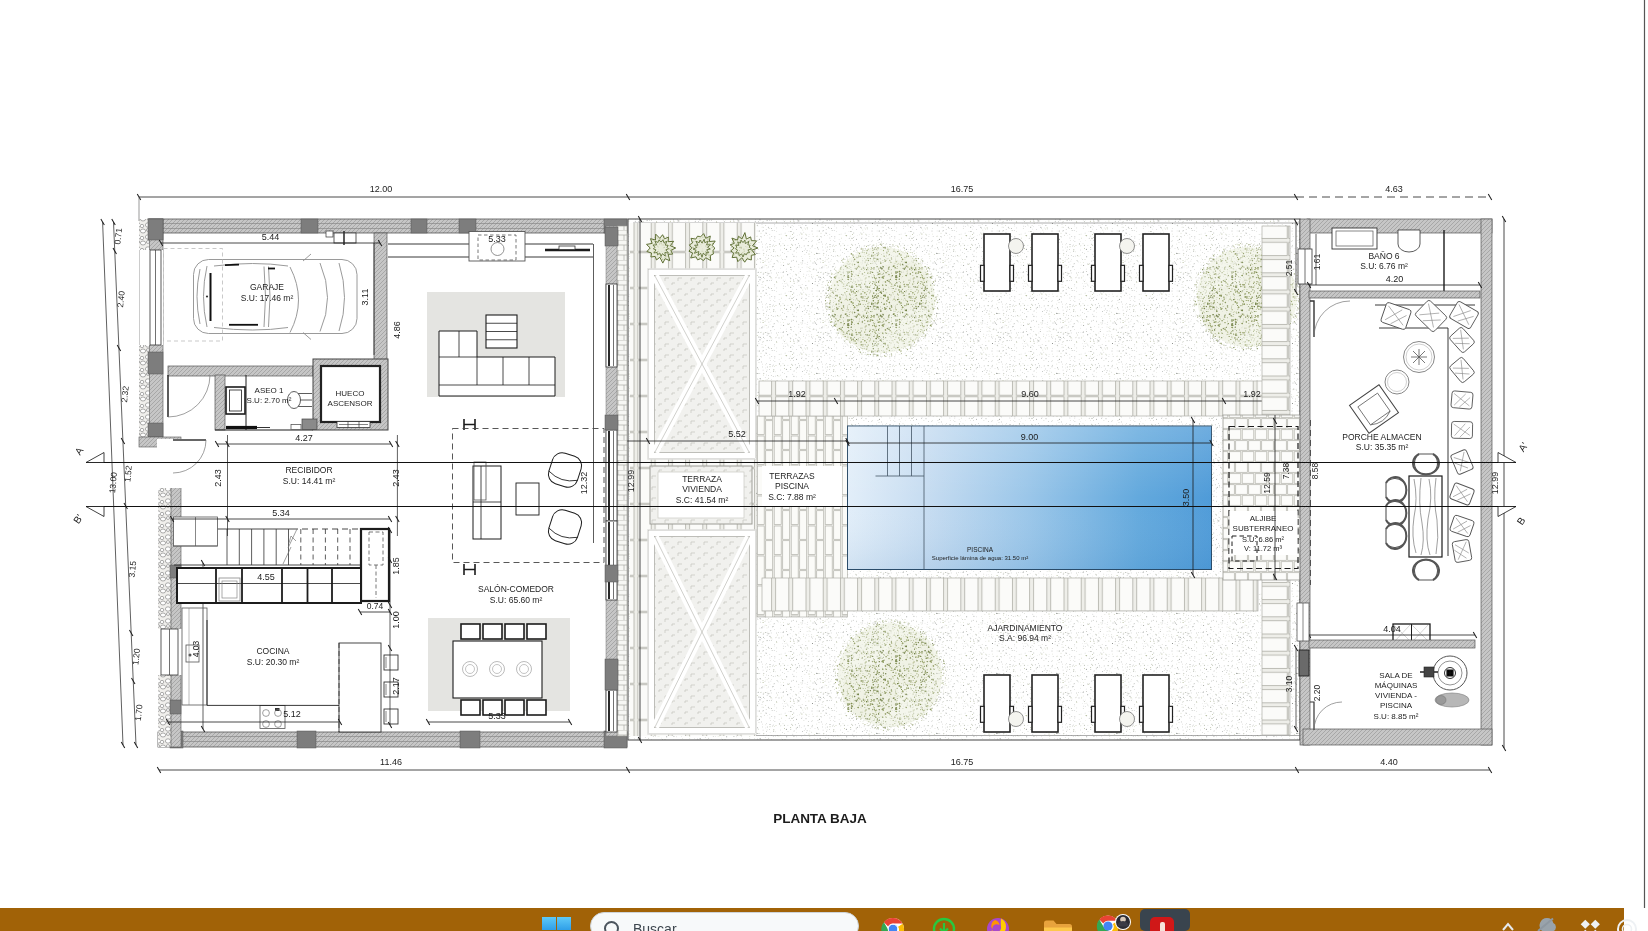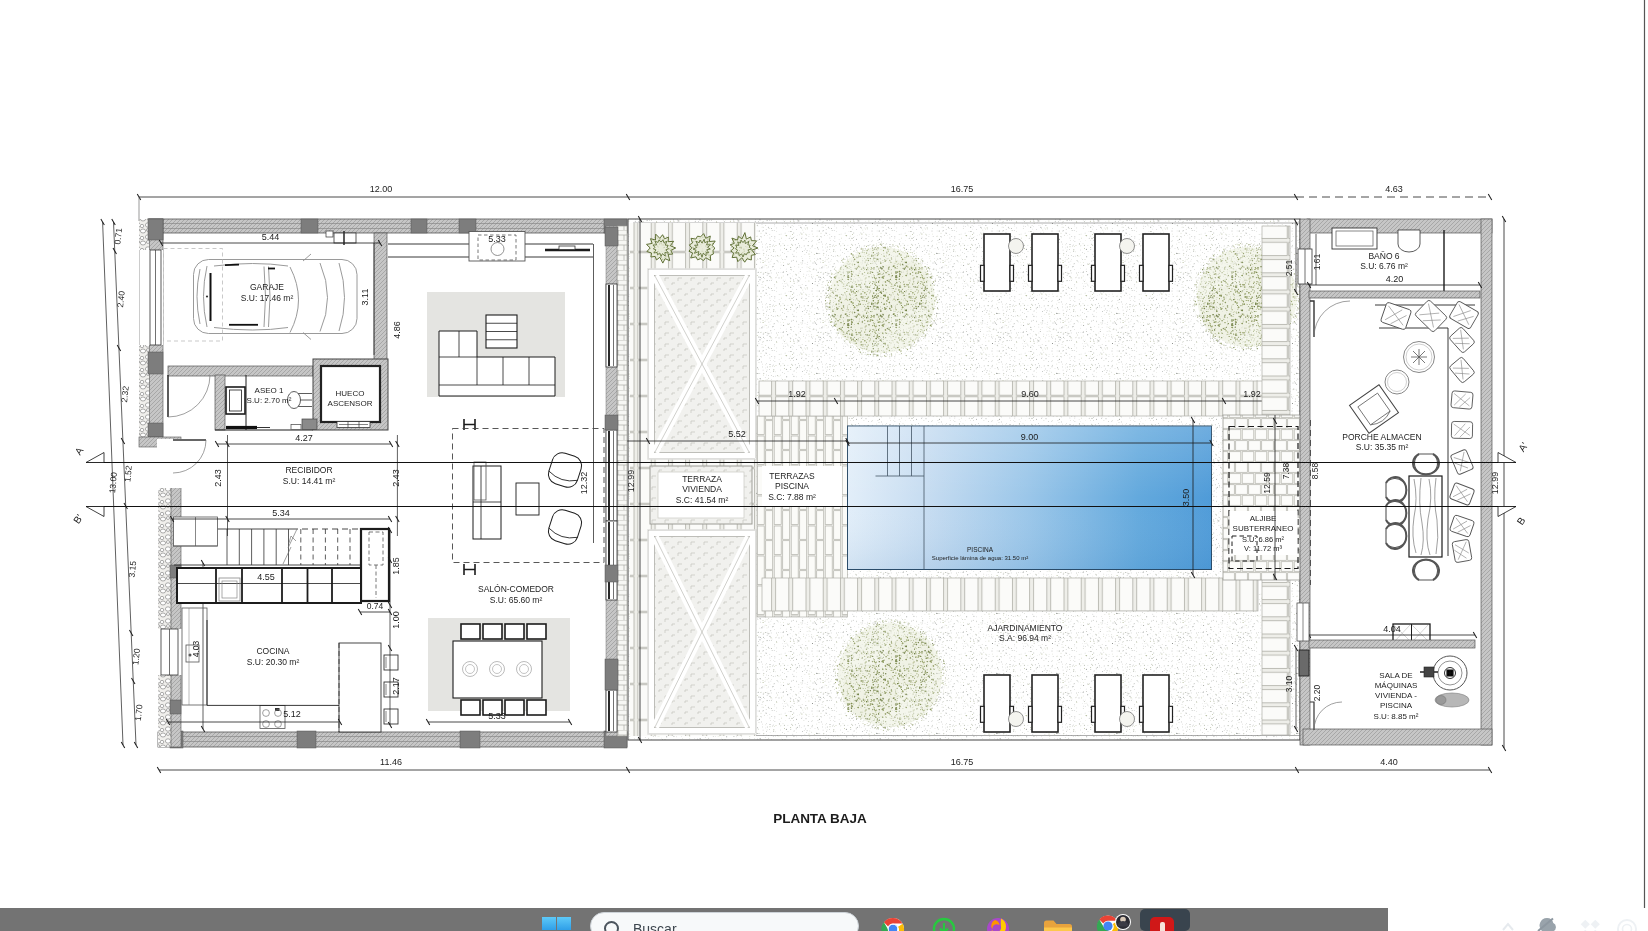--- a/index.html
+++ b/index.html
@@ -1390,21 +1390,21 @@
 <line x1="-3.5" y1="0" x2="3.5" y2="0" stroke="#1c1c1c" stroke-width="1" transform="translate(131.18164435946463 633) rotate(60)"></line>
 <text x="135.4498087954111" y="569.5" font-size="8.5" text-anchor="middle" font-weight="normal" fill="#1c1c1c" font-family="Liberation Sans, sans-serif" transform="rotate(-84 135.4498087954111 569.5)">3.15</text>
 <line x1="-3.5" y1="0" x2="3.5" y2="0" stroke="#1c1c1c" stroke-width="1" transform="translate(133.24665391969407 681) rotate(60)"></line>
 <text x="139.21414913957935" y="657.0" font-size="8.5" text-anchor="middle" font-weight="normal" fill="#1c1c1c" font-family="Liberation Sans, sans-serif" transform="rotate(-84 139.21414913957935 657.0)">1.20</text>
 <line x1="-3.5" y1="0" x2="3.5" y2="0" stroke="#1c1c1c" stroke-width="1" transform="translate(136.0 745) rotate(60)"></line>
 <text x="141.62332695984705" y="713.0" font-size="8.5" text-anchor="middle" font-weight="normal" fill="#1c1c1c" font-family="Liberation Sans, sans-serif" transform="rotate(-84 141.62332695984705 713.0)">1.70</text>
 <text x="131" y="474" font-size="8.5" text-anchor="middle" font-weight="normal" fill="#1c1c1c" font-family="Liberation Sans, sans-serif" transform="rotate(-84 131 474)">1.52</text>
 <text x="820" y="823" font-size="13.5" text-anchor="middle" font-weight="bold" fill="#1c1c1c" font-family="Liberation Sans, sans-serif">PLANTA BAJA</text>
 <line x1="1644.5" y1="0" x2="1644.5" y2="908" stroke="#555" stroke-width="1.2" stroke-linecap="butt"></line>
 </svg>
-<div style="position:absolute;left:0;top:908px;width:1388px;height:23px;background:#737373;">
+<div style="position:absolute;left:0;top:908px;width:1624px;height:23px;background:#a16207;">
 <div style="position:absolute;left:542px;top:9px;width:29px;height:14px;overflow:hidden;">
       <div style="position:absolute;width:13.5px;height:13px;left:0;top:0;background:linear-gradient(180deg,#5ec9f8,#2f9fe8)"></div>
       <div style="position:absolute;width:13.5px;height:13px;left:15px;top:0;background:linear-gradient(180deg,#5ec9f8,#2f9fe8)"></div>
     </div>
 <div style="position:absolute;left:590px;top:3.5px;width:267px;height:26px;background:#f7f9fa;border:1px solid #cdd3d8;border-radius:14px;overflow:hidden;">
       <div style="position:absolute;left:13px;top:8px;width:11px;height:11px;border:2px solid #4c555e;border-radius:50%;"></div>
       <span style="position:absolute;left:42px;top:8px;font-family:'Liberation Sans',sans-serif;font-size:14px;color:#3d464e;">Buscar</span>
     </div>
 <div style="position:absolute;left:881px;top:9px;width:24px;height:14px;overflow:hidden;"><svg width="24" height="24" viewBox="0 0 24 24">
         <circle cx="12" cy="12" r="11" fill="#fff"></circle>

